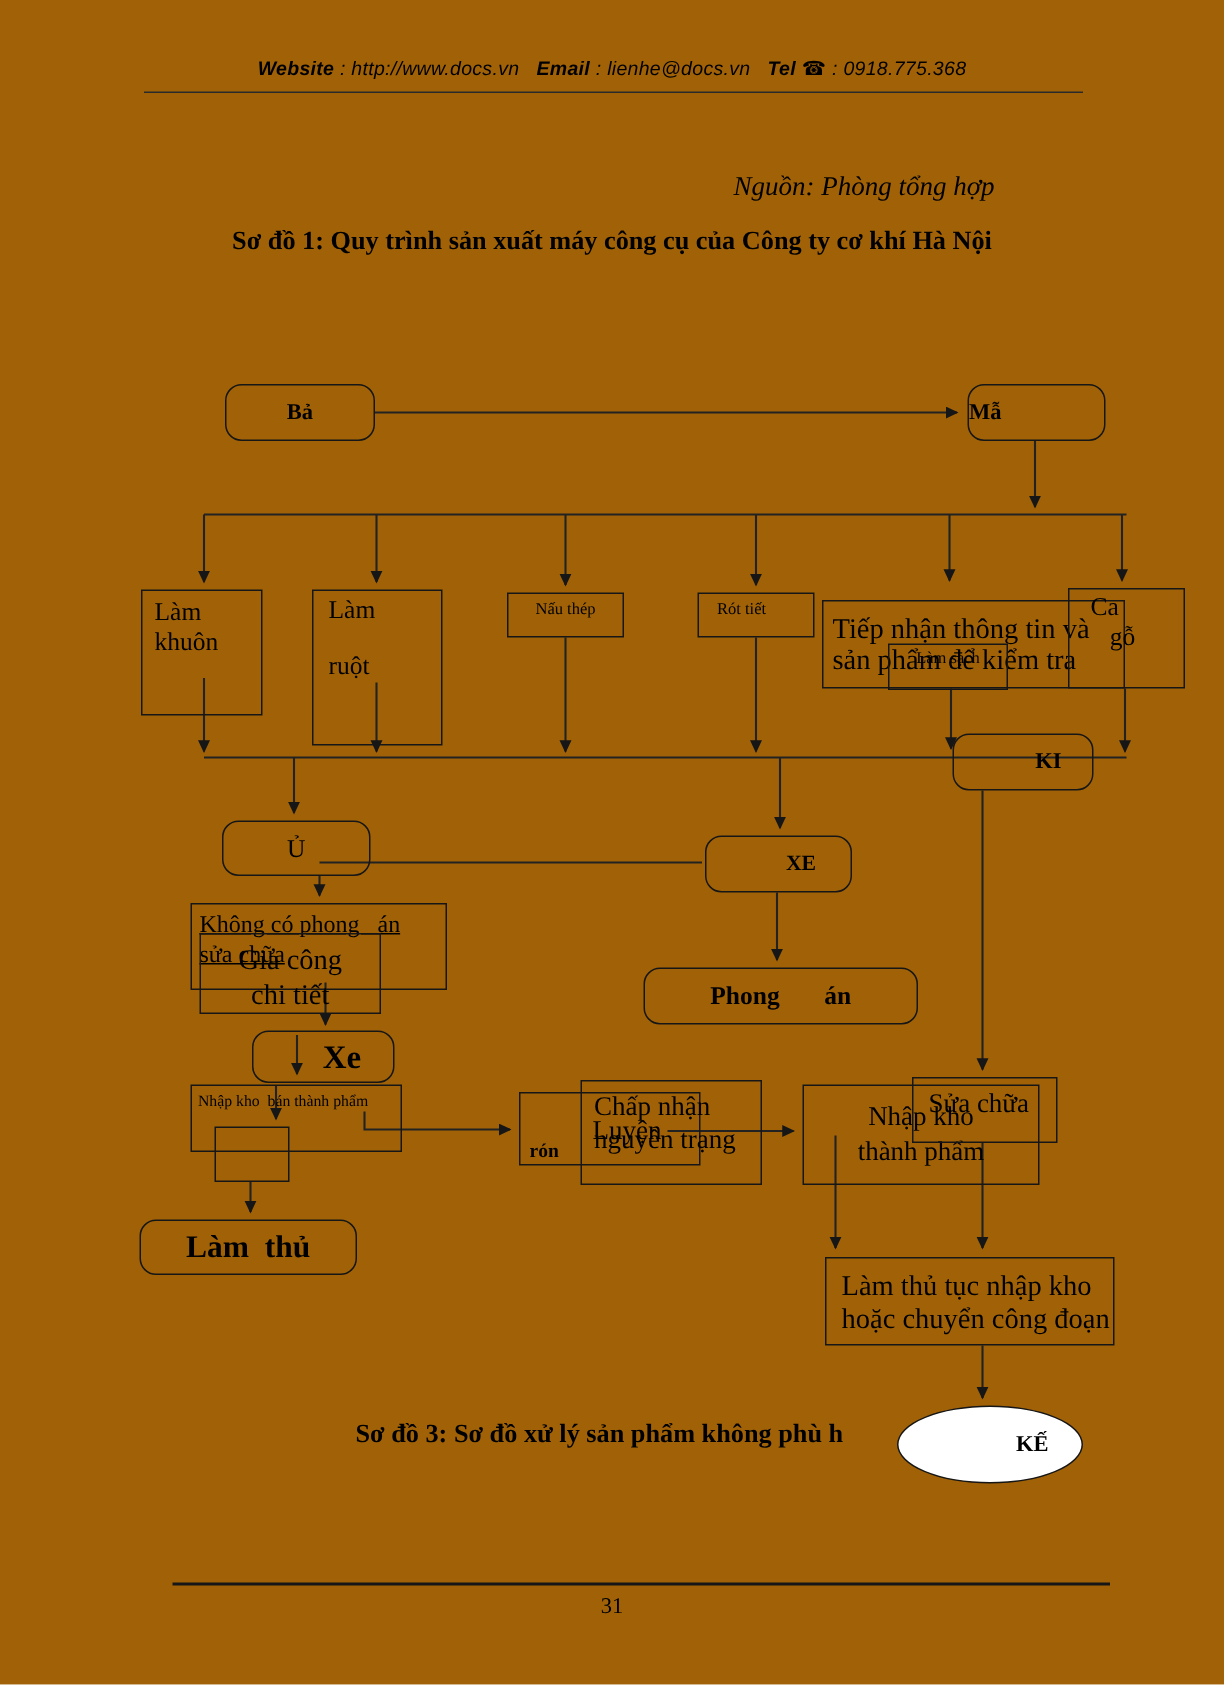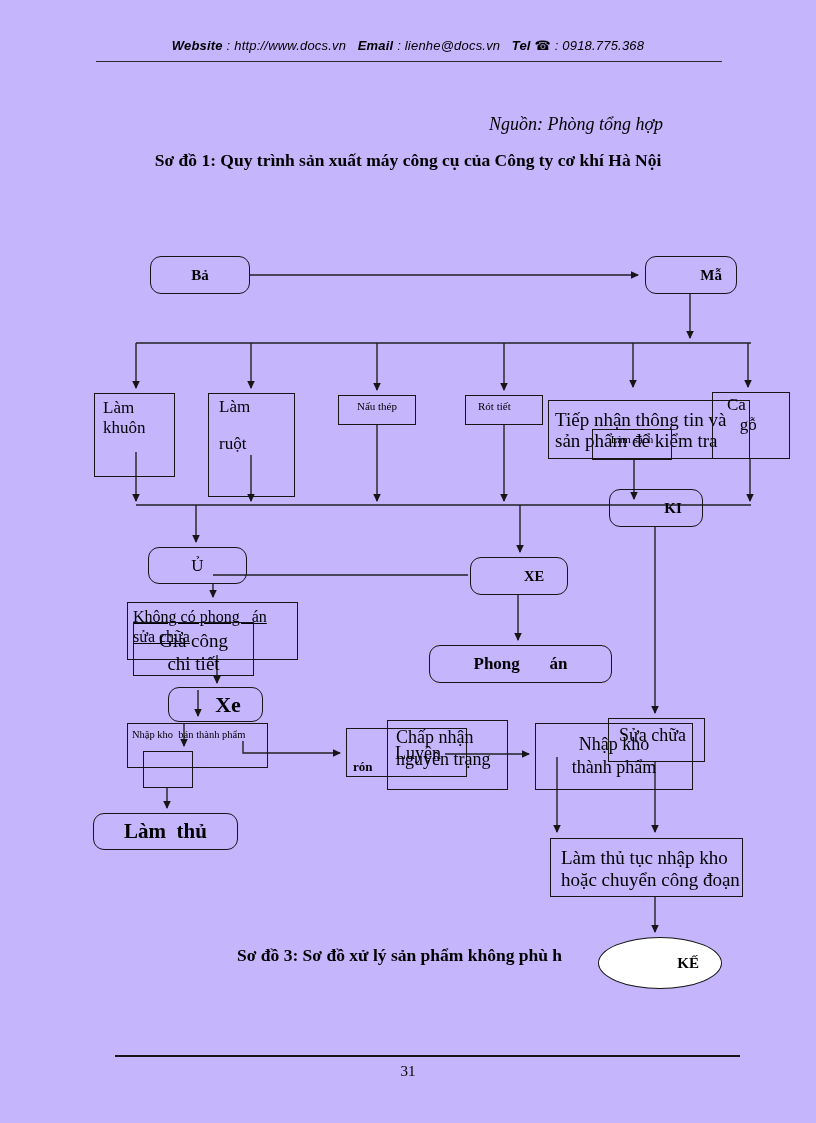--- a/index.html
+++ b/index.html
@@ -1,16 +1,16 @@
 <!DOCTYPE html>
 <html><head>
 <meta charset="utf-8">
 <style>
   html,body{margin:0;padding:0;background:#fff;}
-  .page{position:relative;width:816px;height:1123px;background:#c4b5fd;color:#000;
+  .page{position:relative;width:816px;height:1123px;background:#a16207;color:#000;
         font-family:"Liberation Serif","DejaVu Serif",serif;overflow:hidden;}
   
   .header{position:absolute;top:38px;left:0;right:0;text-align:center;
           font-family:"Liberation Sans","DejaVu Sans",sans-serif;
           font-style:italic;font-size:13px;letter-spacing:.2px;}
   .header .b{font-weight:bold;}
   .header-rule{position:absolute;top:61px;left:96px;width:626px;border-top:1.5px solid #2a2a2a;}
   .source-note{position:absolute;top:90px;left:430px;width:292px;text-align:center;
                font-style:italic;font-size:18px;margin-top:24px;}
   .doc-title{position:absolute;left:0;right:0;text-align:center;font-weight:bold;
@@ -89,21 +89,21 @@
       <line x1="557" y1="757" x2="557" y2="832" marker-end="url(#ah)"></line>
       <line x1="655" y1="762" x2="655" y2="832" marker-end="url(#ah)"></line>
       <line x1="655" y1="897" x2="655" y2="932" marker-end="url(#ah)"></line>
     </g>
   </svg>
 
   <div class="box flex" style="left:150px;top:256px;width:100px;height:38px;font-weight:bold;font-size:15px;">
     <span class="box-label">Bả</span>
     </div>
 
-  <div class="box flex" style="left:645px;top:256px;width:92px;height:38px;font-weight:bold;font-size:15px;justify-content:flex-end;padding-right:14px;">
+  <div class="box flex" style="left:645px;top:256px;width:92px;height:38px;font-weight:bold;font-size:15px;justify-content:flex-start;padding-right:14px;">
     <span class="box-label">Mẫ</span>
     </div>
 
   <div class="box" style="left:94px;top:393px;width:81px;height:84px;font-size:17px;padding:4px 0 0 8px;line-height:1.15;">
     <span class="box-label">Làm
 khuôn</span>
     </div>
 
   <div class="box" style="left:208px;top:393px;width:87px;height:104px;font-size:17px;padding:4px 0 0 10px;line-height:1.1;">
     <span class="box-label">Làm
@@ -126,21 +126,21 @@
 
   <div class="box" style="left:592px;top:392px;width:80px;height:31px;font-size:11px;text-align:center;padding-top:3px;margin-top:37px;">
     <span class="box-label">Làm sạch</span>
     </div>
 
   <div class="box" style="left:712px;top:392px;width:78px;height:67px;font-size:17px;padding:2px 0 0 14px;line-height:1.2;">
     <span class="box-label">Ca
    gỗ</span>
     </div>
 
-  <div class="box flex" style="left:609px;top:489px;width:94px;height:38px;font-weight:bold;font-size:15px;padding-left:34px;font-family:Liberation Serif, serif;">
+  <div class="box flex" style="left:635px;top:489px;width:94px;height:38px;font-weight:bold;font-size:15px;padding-left:34px;font-family:Liberation Serif, serif;">
     <span class="box-label">KI</span>
     </div>
 
   <div class="box flex" style="left:148px;top:547px;width:99px;height:37px;font-size:17px;">
     <span class="box-label">Ủ</span>
     </div>
 
   <div class="box flex" style="left:470px;top:557px;width:98px;height:38px;font-weight:bold;font-size:14.5px;padding-left:30px;">
     <span class="box-label">XE</span>
     </div>

